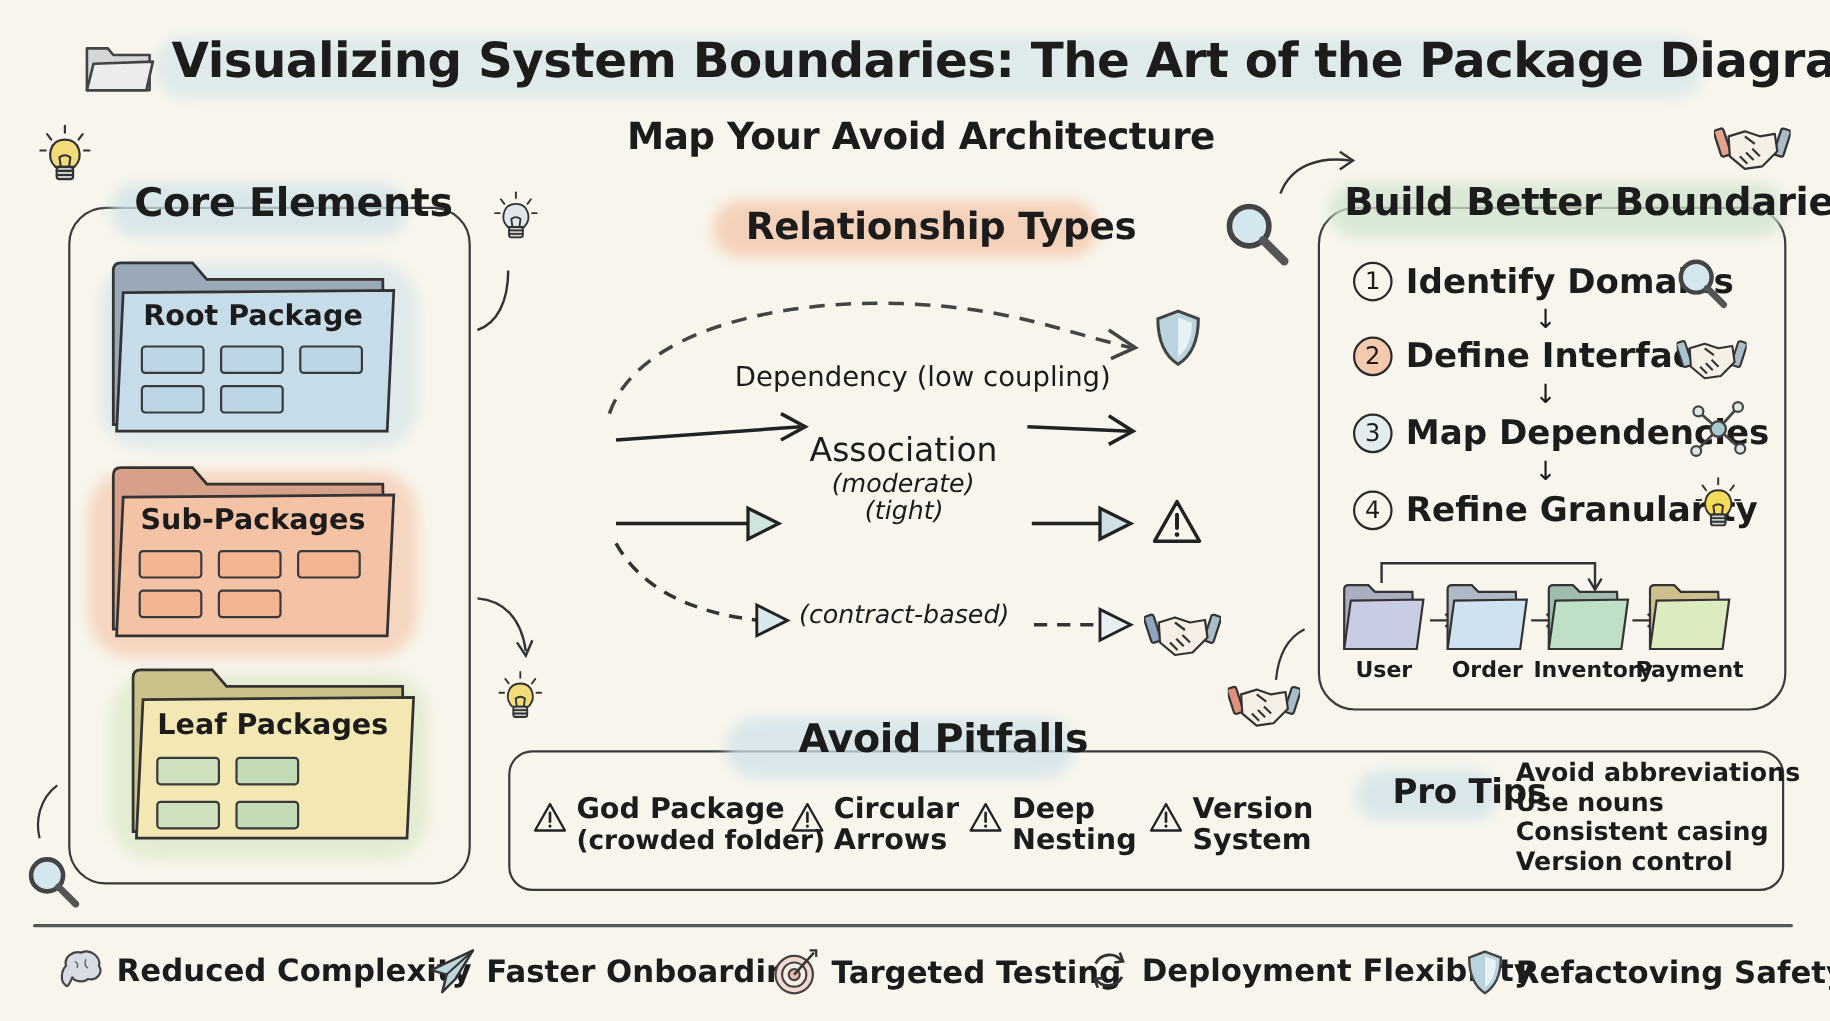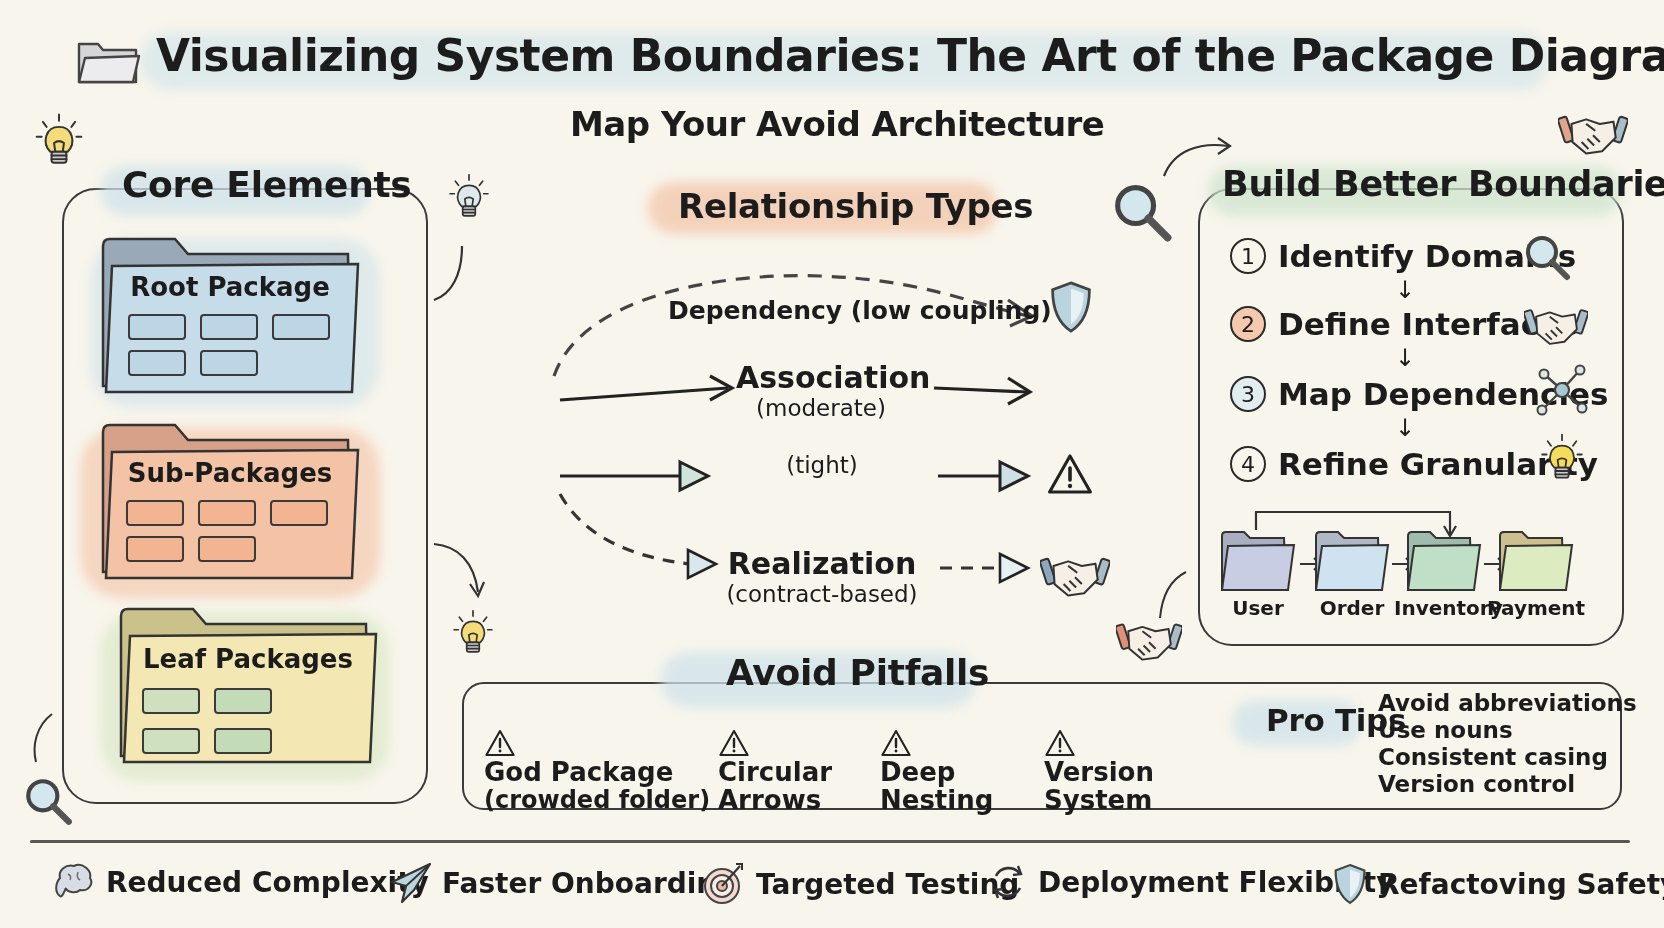--- a/index.html
+++ b/index.html
@@ -16,28 +16,28 @@
     position: absolute; left: 156px; top: 30px;
     font-size: 44px; font-weight: bold; letter-spacing: -0.5px; white-space: nowrap;
   }
   .subtitle { position: absolute; left: 570px; top: 104px; font-size: 34px; font-weight: bold; letter-spacing: -0.5px; white-space: nowrap; }
   .sketch-box { position: absolute; border: 2.5px solid #3a3a3a; border-radius: 34px; }
   .section-h { position: absolute; font-weight: bold; white-space: nowrap; letter-spacing: -0.3px; }
   .folder { position: absolute; width: 260px; height: 160px; }
   .folder-label { position: absolute; width: 100%; text-align: center; font-size: 26px; font-weight: bold; }
   .slot { position: absolute; width: 58px; height: 26px; border: 2px solid #3a3a3a; border-radius: 4px; }
   .rel-label { position: absolute; text-align: center; white-space: nowrap; }
-  .rel-main { font-size: 30px; font-weight: bold; display: block; }
-  .rel-sub { font-size: 23px; display: block; }
+  .rel-main { font-size: 30px; font-weight: normal; display: block; margin-top: 32px; }
+  .rel-sub { font-size: 23px; display: block; font-style: italic; }
   .step { position: absolute; left: 1230px; display: flex; align-items: center; font-size: 31px; font-weight: bold; white-space: nowrap; }
   .step-num { width: 36px; height: 36px; border: 2.5px solid #2a2a2a; border-radius: 50%; display: inline-flex; align-items: center; justify-content: center; font-size: 22px; margin-right: 12px; font-weight: normal; }
   .step-arrow { position: absolute; left: 1395px; font-size: 24px; }
   .mini-folder { position: absolute; top: 530px; width: 76px; height: 62px; }
   .mini-label { position: absolute; top: 596px; width: 100px; text-align: center; font-size: 20px; font-weight: bold; }
-  .pitfall { position: absolute; top: 722px; display: flex; align-items: flex-start; font-size: 26px; font-weight: bold; line-height: 28px; flex-direction: column; }
+  .pitfall { position: absolute; top: 722px; display: flex; align-items: flex-start; font-size: 26px; font-weight: bold; line-height: 28px; }
   .pitfall .warn { margin-right: 8px; margin-top: 6px; }
   .tips { position: absolute; left: 1378px; top: 690px; font-size: 23px; font-weight: bold; line-height: 27px; }
   .benefit { position: absolute; top: 862px; display: flex; align-items: center; font-size: 28px; font-weight: bold; white-space: nowrap; }
   .benefit svg { margin-right: 10px; }
 </style>
 </head>
 <body>
 
 <svg width="0" height="0" style="position:absolute">
   <defs>
@@ -197,21 +197,20 @@
 </div>
 
 <div class="rel-label" style="left:722px;top:452px;width:200px;">
   <span class="rel-sub">(tight)</span>
 </div>
 <svg class="abs" style="left:1046px;top:452px" width="48" height="44">
     <use href="#warning"></use>
   </svg>
 
 <div class="rel-label" style="left:722px;top:546px;width:200px;">
-  <span class="rel-main">Realization</span>
   <span class="rel-sub">(contract-based)</span>
 </div>
 <svg class="abs" style="left:1040px;top:550px;color:#8ea6bf" width="70" height="50">
     <use href="#handshake"></use>
   </svg>
 
 <svg class="abs" style="left:1110px;top:180px" width="64" height="64">
     <use href="#magnifier"></use>
   </svg>
 <svg class="abs" style="left:1160px;top:136px" width="80" height="50">

